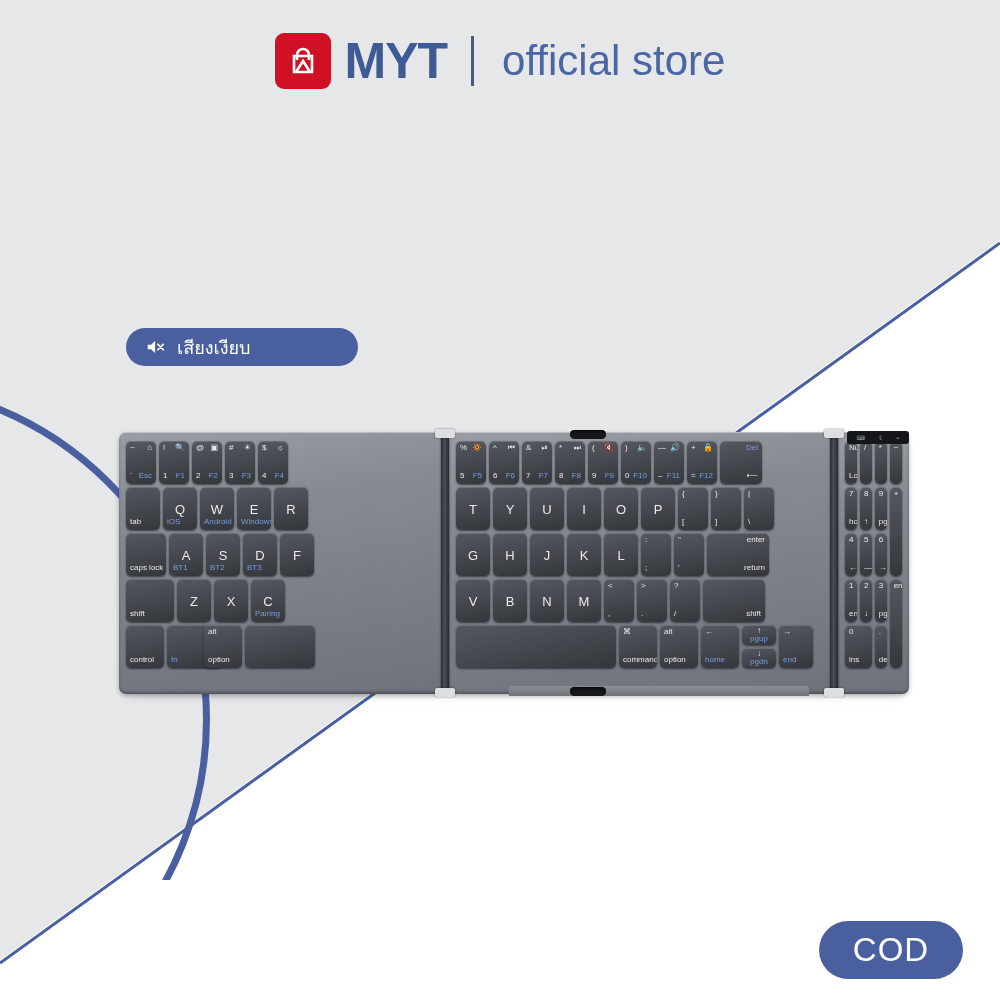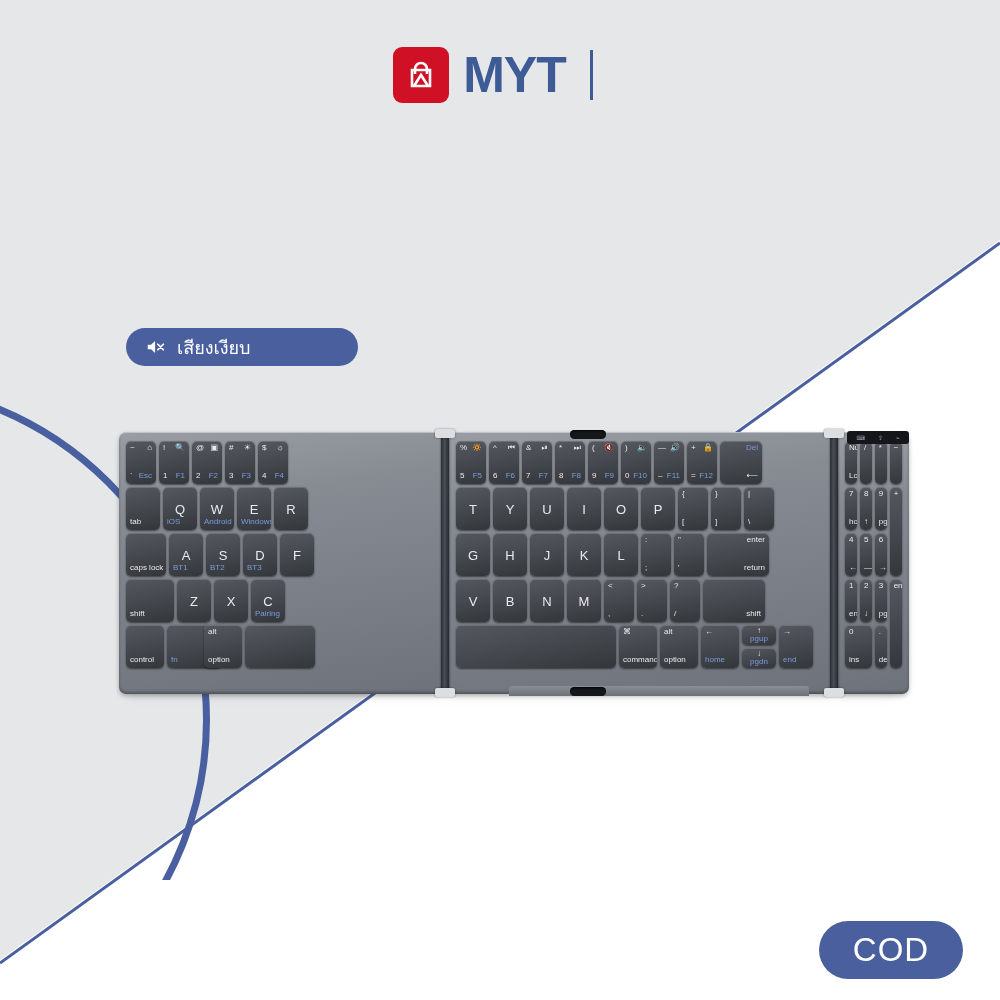--- a/index.html
+++ b/index.html
@@ -27,21 +27,21 @@
   .arc-left{
     position:absolute;left:-470px;top:200px;width:680px;height:680px;
     border-radius:50%;border:7px solid #4a5fa0;
     box-sizing:border-box;
   }
   .arc-clip{position:absolute;left:0;top:180px;width:320px;height:700px;overflow:hidden;}
 
   
   .logo-row{
     position:absolute;left:0;top:26px;width:1000px;height:70px;
-    display:flex;align-items:center;justify-content:center;gap:14px;margin-top:14px;
+    display:flex;align-items:center;justify-content:center;gap:14px;
   }
   .logo-mark{
     width:56px;height:56px;border-radius:9px;background:#cf1025;
     display:flex;align-items:center;justify-content:center;flex:0 0 auto;
   }
   .logo-mark svg{display:block;}
   .logo-myt{
     font-size:50px;font-weight:bold;color:#3f5b96;letter-spacing:-1px;
     line-height:1;font-family:"Liberation Sans",sans-serif;
   }
@@ -174,20 +174,21 @@
   <div class="logo-row">
     <div class="logo-mark">
       <svg width="40" height="40" viewBox="0 0 40 40">
         <path d="M11 15 h18 v16 h-18 z" fill="none" stroke="#fff" stroke-width="2.6"></path>
         <path d="M14 19 V14 a6 6 0 0 1 12 0 v5" fill="none" stroke="#fff" stroke-width="2.6"></path>
         <path d="M13 31 L20 20 L27 31" fill="none" stroke="#fff" stroke-width="2.6"></path>
       </svg>
     </div>
     <div class="logo-myt">MYT</div>
     <div class="logo-div"></div>
+    <div class="logo-store">official store</div>
   </div>
 
 
   <div class="badges">
     <div class="badge b1">
       <span class="badge-icon">
         <svg width="22" height="22" viewBox="0 0 24 24">
           <path d="M3 9.5h3.6L11 5.5v13L6.6 14.5H3z" fill="#fff"></path>
           <path d="M14 9 l6 6 M20 9 l-6 6" stroke="#fff" stroke-width="1.9" fill="none" stroke-linecap="round"></path>
         </svg>

